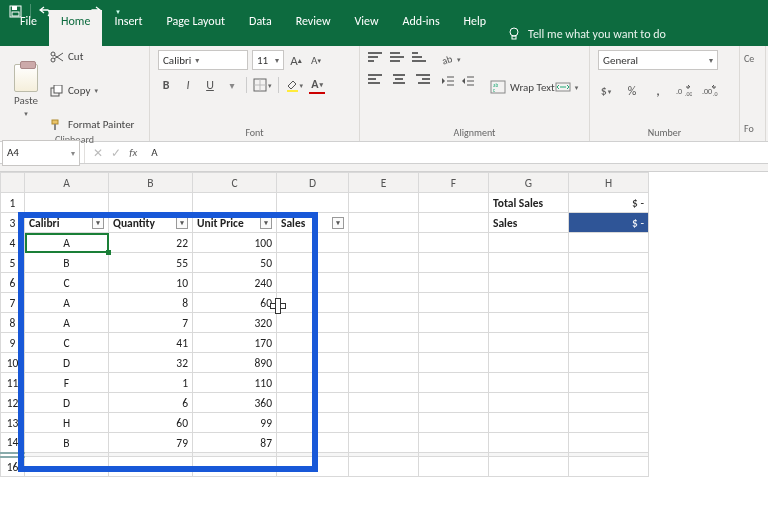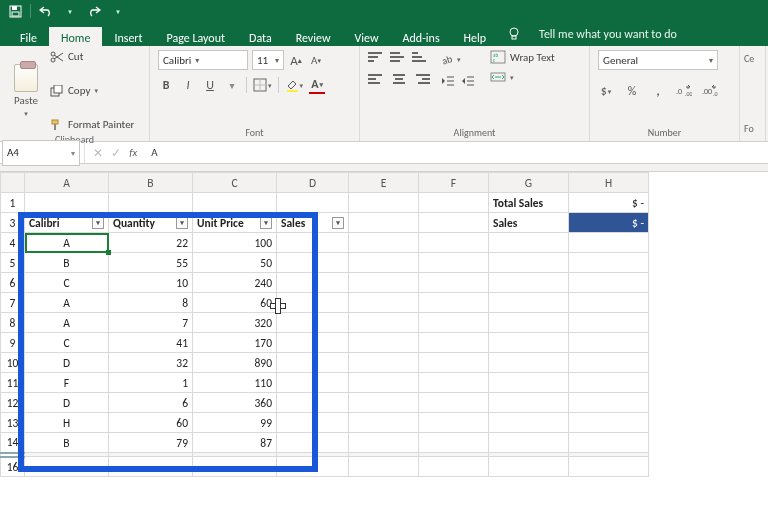--- a/index.html
+++ b/index.html
@@ -5,23 +5,23 @@
   * { box-sizing: border-box; margin: 0; padding: 0; font-family: "Segoe UI", Calibri, sans-serif; }
   body { width: 768px; height: 512px; background: #fff; overflow: hidden; font-size: 12px; color: #222; }
 
   
   .titlebar { height: 22px; background: #0d6b3f; display: flex; align-items: center; padding: 0 6px; gap: 6px; }
   .qat-btn { width: 18px; height: 18px; display: flex; align-items: center; justify-content: center; color: #fff; font-size: 11px; }
   .qat-sep { width: 1px; height: 14px; background: rgba(255,255,255,0.25); }
 
   
   .tabs { height: 24px; background: #0d6b3f; display: flex; align-items: flex-end; padding-left: 8px; color: #fff; }
-  .tab { padding: 4px 12px 1px; font-size: 12px; cursor: pointer; text-align: center; }
+  .tab { padding: 4px 12px 18px; font-size: 12px; cursor: pointer; text-align: center; }
   .tab.active { background: #f3f2f1; color: #0d6b3f; }
-  .tell-me { display: flex; align-items: center; gap: 19px; margin-left: 10px; padding: 4px 0 5px; color: #e9f3ee; font-size: 12px; }
+  .tell-me { display: flex; align-items: center; gap: 8px; margin-left: 10px; padding: 4px 0 5px; color: #e9f3ee; font-size: 12px; }
 
   
   .ribbon { height: 96px; background: #f3f2f1; border-bottom: 1px solid #d0d0d0; display: flex; }
   .group { border-right: 1px solid #dcdad7; padding: 4px 8px 2px; display: flex; flex-direction: column; justify-content: space-between; }
   .group-label { text-align: center; font-size: 10px; color: #666; padding-top: 2px; }
   .group-body { flex: 1; display: flex; gap: 6px; }
 
   
   .paste-big { width: 36px; display: flex; flex-direction: column; align-items: center; justify-content: center; gap: 2px; color: #555; }
   .paste-big .ic { width: 24px; height: 28px; border: 1px solid #bba; background: linear-gradient(#fff,#f5efdb); border-radius: 2px; position: relative; }
@@ -40,21 +40,21 @@
   .rb { min-width: 16px; height: 18px; display: flex; align-items: center; justify-content: center; font-size: 12px; color: #555; }
   .rb.small { font-size: 10px; }
   .rb.border { border-bottom: 2px solid #c00; padding: 0 2px; }
   .rb .caret { font-size: 7px; margin-left: 1px; color: #666; }
 
   
   .align-col { display: flex; flex-direction: column; gap: 4px; }
   .align-row { display: flex; gap: 4px; }
   .al { width: 18px; height: 14px; display:flex; flex-direction:column; justify-content:center; gap:2px;}
   .al span{ height:2px; background:#666; display:block;}
-  .wrap-merge { display:flex; flex-direction:column; gap:6px; font-size:11px; color:#444; margin-left:8px;}
+  .wrap-merge { display:flex; font-size:11px; color:#444; margin-left:8px;}
   .wm-row { display:flex; align-items:center; gap:4px;}
 
   
   .num-col { display:flex; flex-direction:column; gap:6px;}
   .num-combo { width: 120px; }
 
   
   .fxbar { height: 22px; background: #fff; border-bottom: 1px solid #d0d0d0; display:flex; align-items:center; }
   .namebox { width: 78px; height: 20px; border:1px solid #c8c6c4; margin-left:2px; display:flex; align-items:center; justify-content:space-between; padding:12px 4px; font-size:11px; background:#fff;}
   .namebox .caret{font-size:8px;color:#888;}

